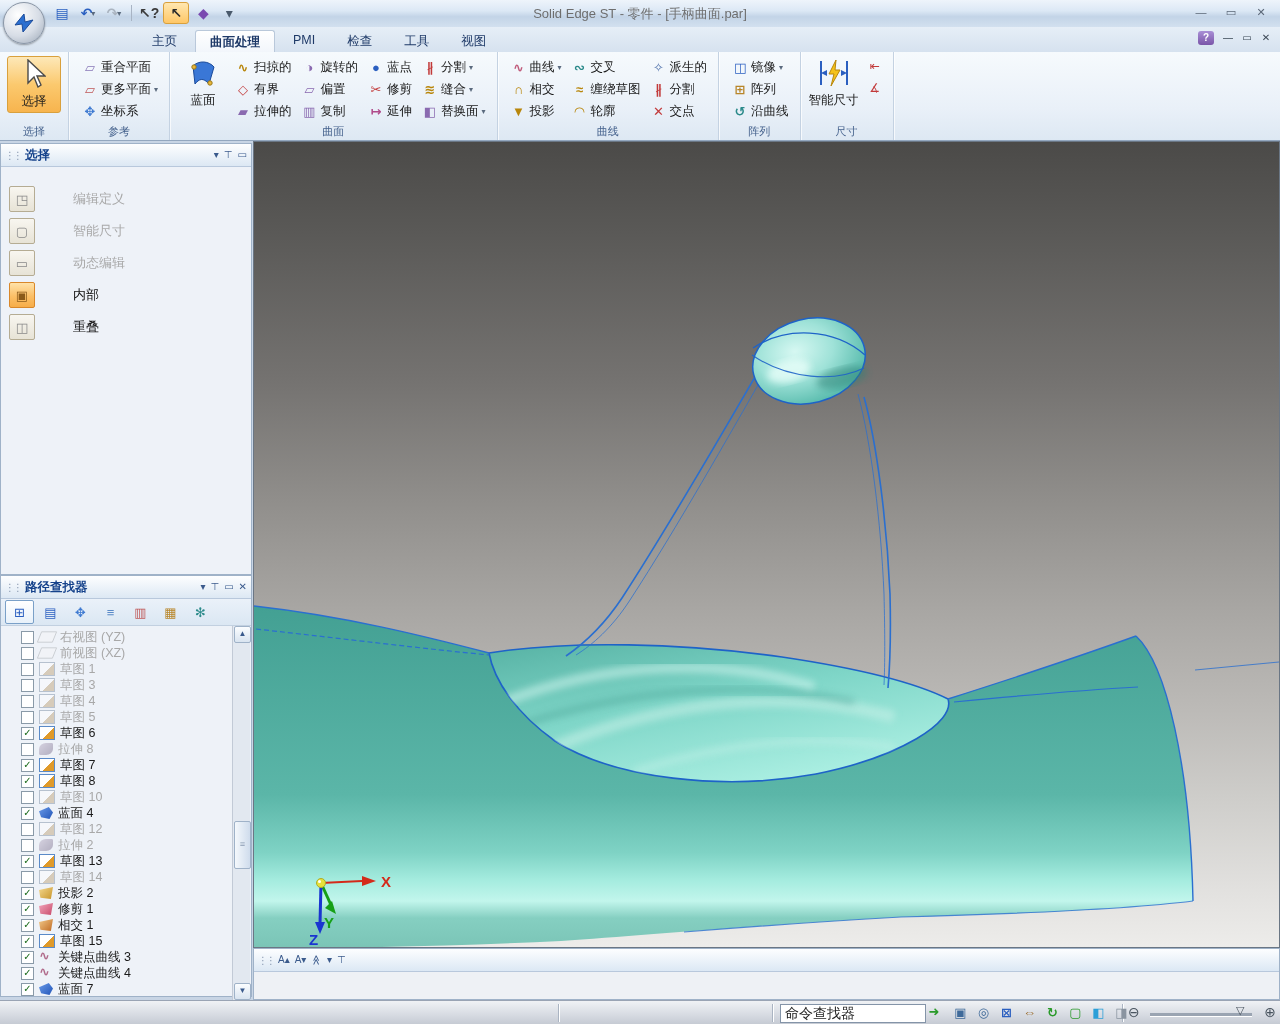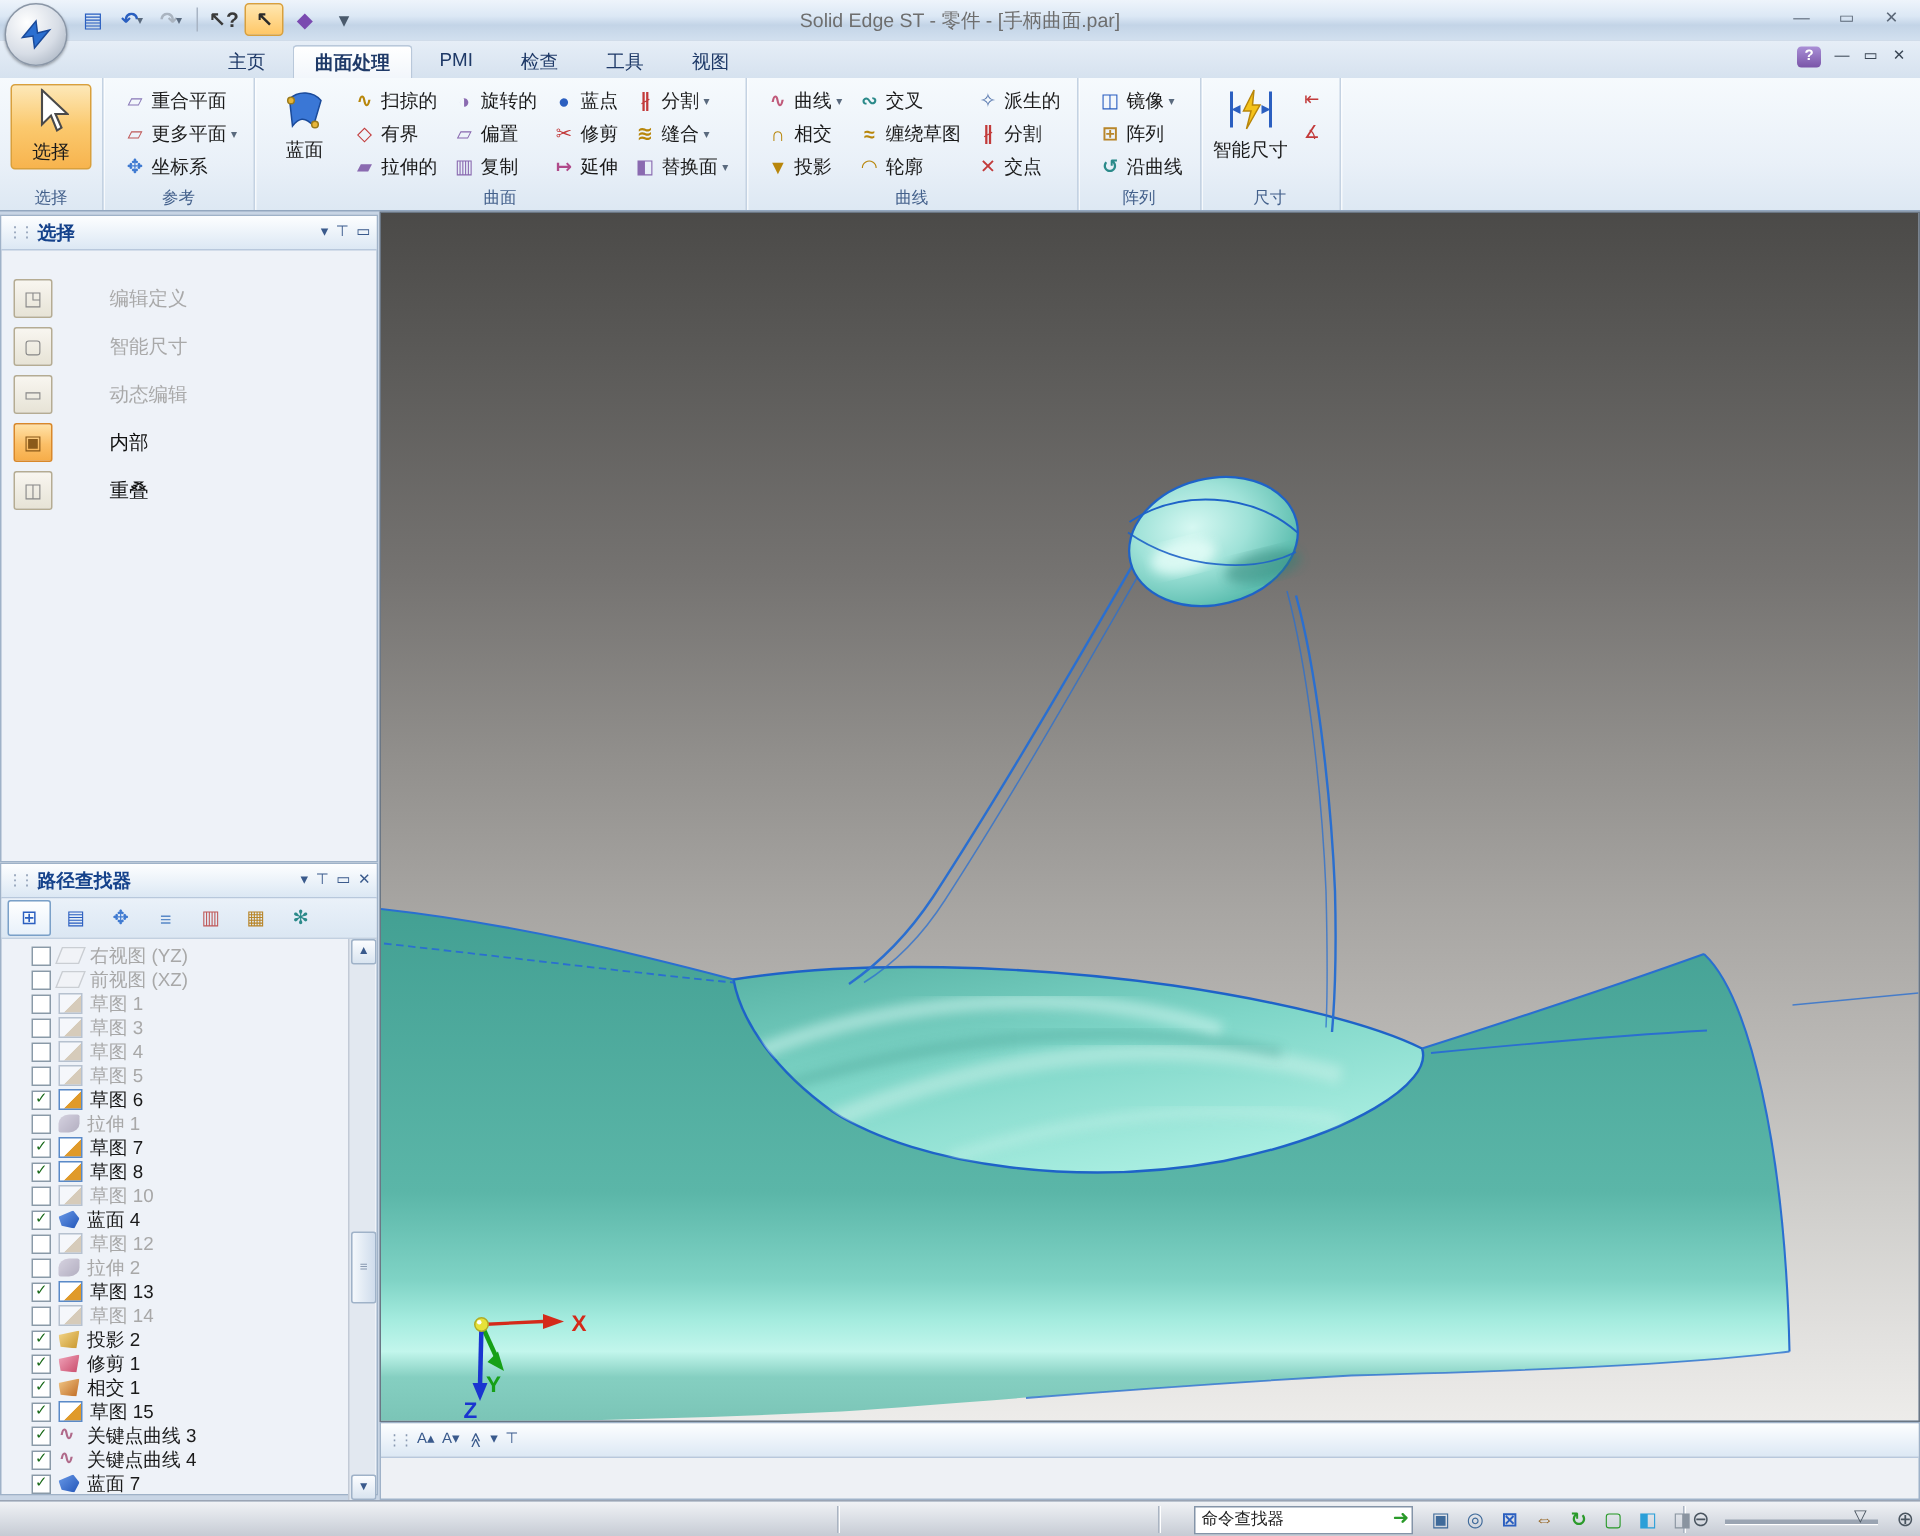--- a/index.html
+++ b/index.html
@@ -99,22 +99,22 @@
   .scene{position:absolute;left:0;top:0;}
 
   
   .promptbar{position:absolute;left:253px;top:948px;width:1027px;height:52px;background:#eef1f5;border:1px solid #9fb2c8;box-sizing:border-box;}
   .promptbar .phead{height:22px;}
 
   
   .statusbar{position:absolute;left:0;top:1000px;width:1280px;height:24px;
     background:linear-gradient(#f0f2f5,#d8dce3 55%,#c4c9d2);border-top:1px solid #9aa4b4;}
   .ssep{position:absolute;top:3px;width:1px;height:18px;background:#aab4c2;box-shadow:1px 0 0 #fff;}
-  .cmdbox{position:absolute;left:796px;top:3px;width:136px;height:17px;background:#fff;border:1px solid #8494a8;
-    font-size:11px;line-height:17px;padding:0 4px;color:#222;}
+  .cmdbox{position:absolute;left:780px;top:3px;width:136px;height:17px;background:#fff;border:1px solid #8494a8;
+    font-size:14px;line-height:17px;padding:0 4px;color:#222;}
   .gobtn{position:absolute;left:925px;top:3px;width:18px;height:17px;color:#2a9a2a;font-weight:bold;font-size:13px;text-align:center;}
   .stools{position:absolute;left:950px;top:2px;display:flex;gap:2px;}
   .stools span{width:21px;height:19px;display:flex;align-items:center;justify-content:center;font-size:13px;font-weight:bold;}
   .zoomctl{position:absolute;left:1128px;top:2px;width:148px;height:20px;}
   .zoomctl .zbtn{position:absolute;top:1px;font-size:14px;color:#4a5560;}
   .zoomctl .track{position:absolute;left:22px;top:10px;width:102px;height:3px;background:#9aa4b2;border-bottom:1px solid #fff;}
   .zoomctl .thumb{position:absolute;left:108px;top:1px;font-size:11px;color:#4a5560;}
 </style>
 </head>
 <body>
@@ -432,21 +432,21 @@
             <span>草图 5</span>
           </div>
           <div class="tree-row">
             <span class="cb">✓</span>
             <span class="ticn ic-sketch"></span>
             <span>草图 6</span>
           </div>
           <div class="tree-row dis">
             <span class="cb"></span>
             <span class="ticn ic-extrude"></span>
-            <span>拉伸 1</span>
+            <span>拉伸 8</span>
           </div>
           <div class="tree-row">
             <span class="cb">✓</span>
             <span class="ticn ic-sketch"></span>
             <span>草图 7</span>
           </div>
           <div class="tree-row">
             <span class="cb">✓</span>
             <span class="ticn ic-sketch"></span>
             <span>草图 8</span>

